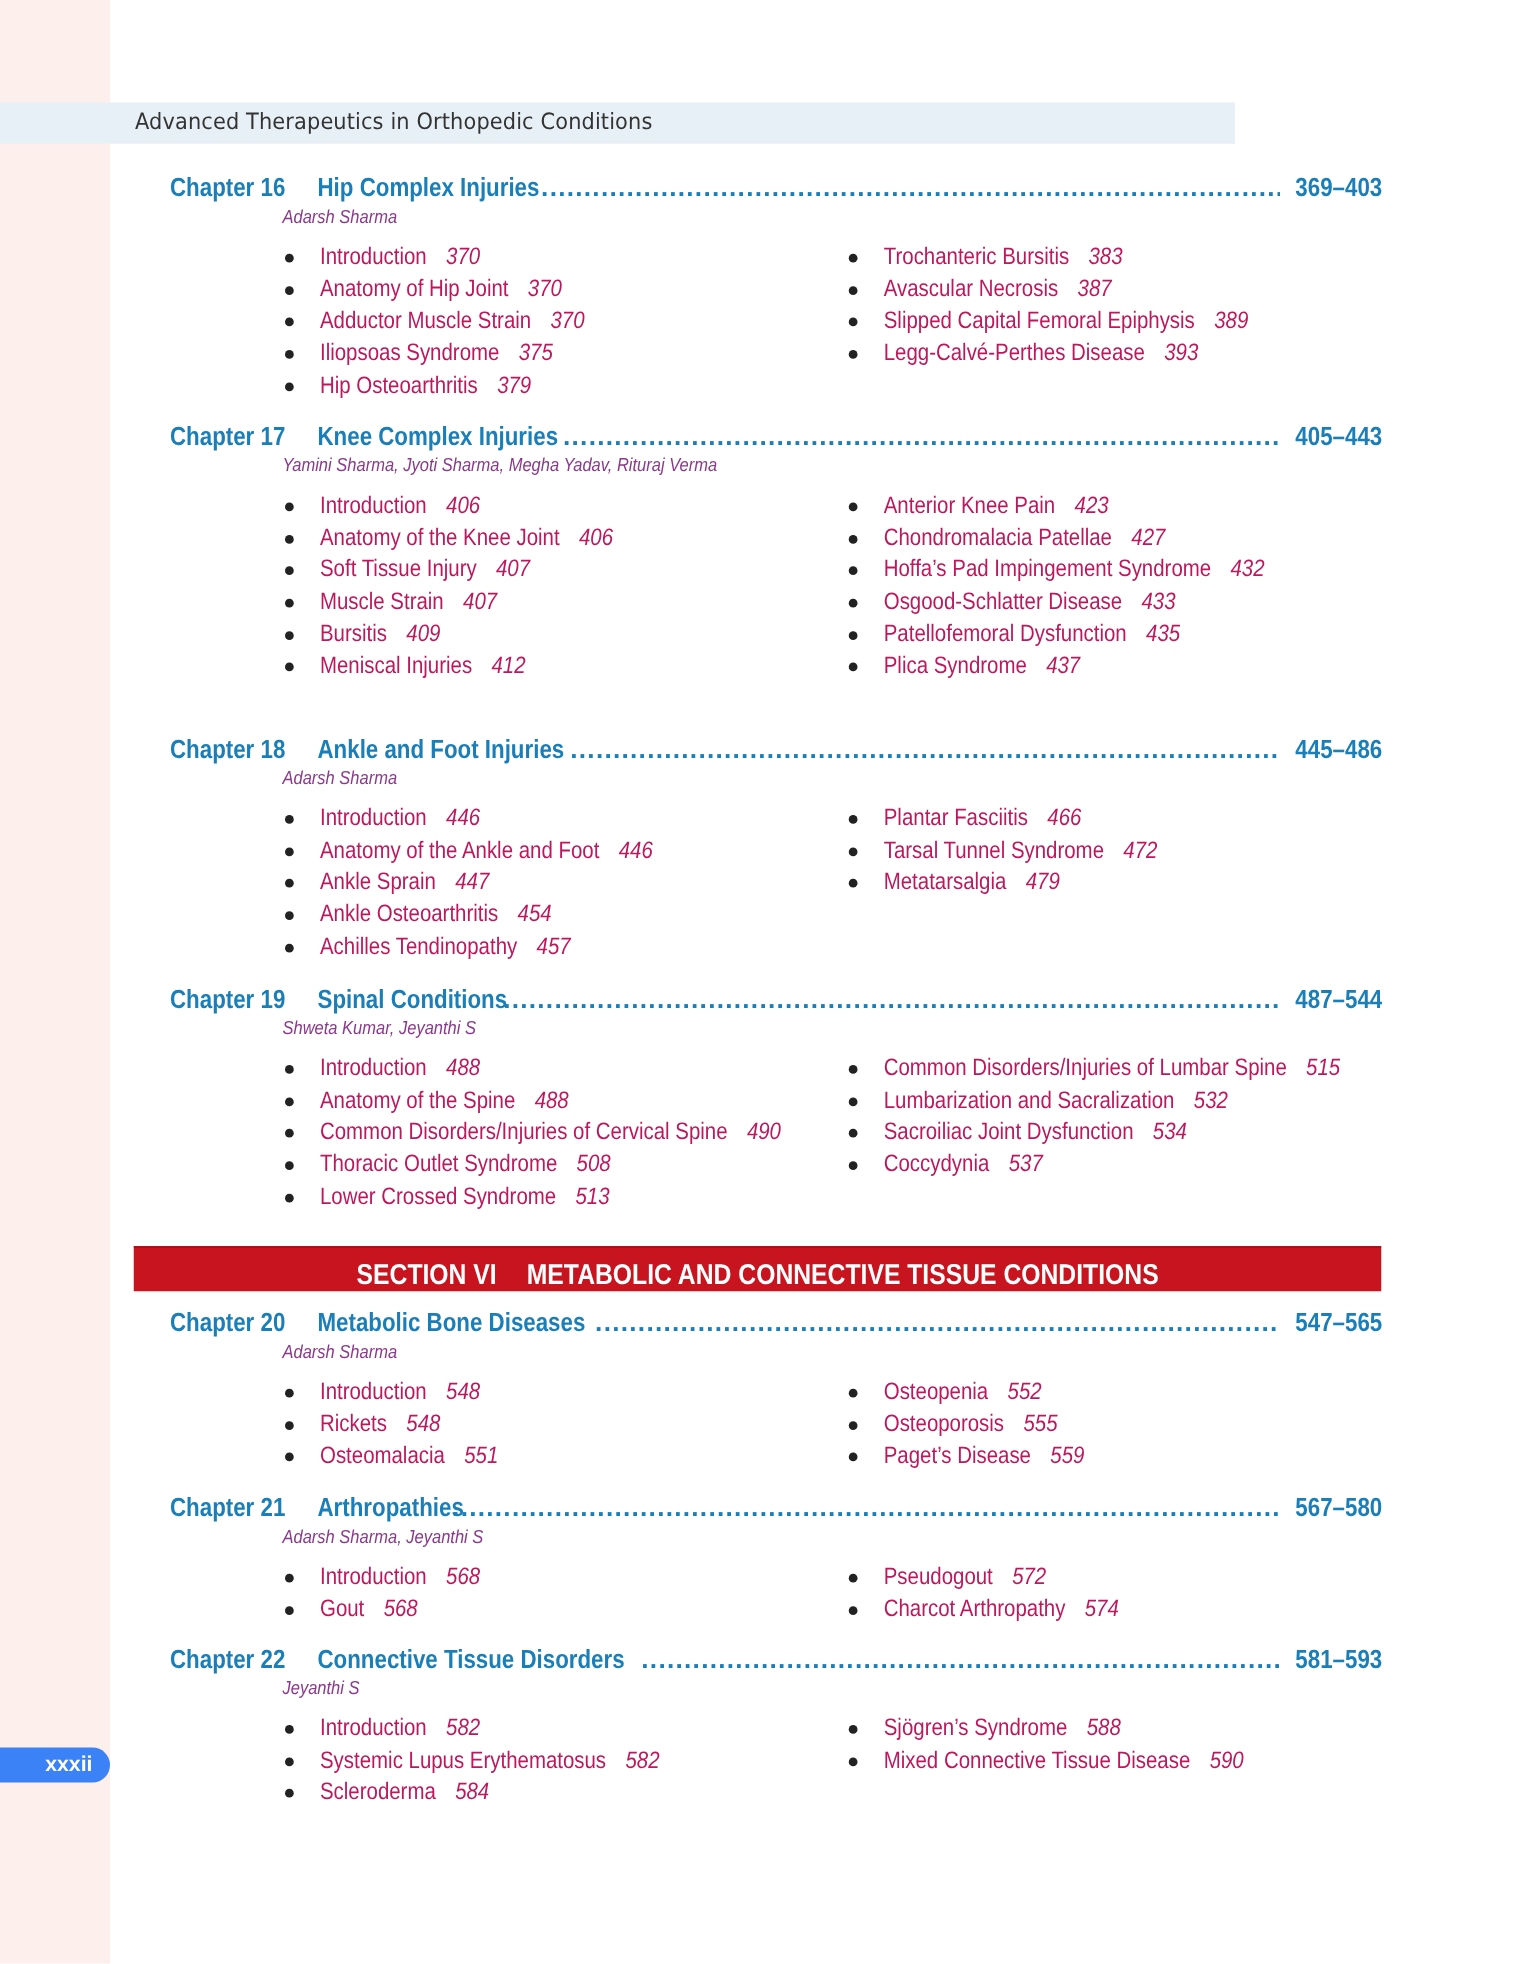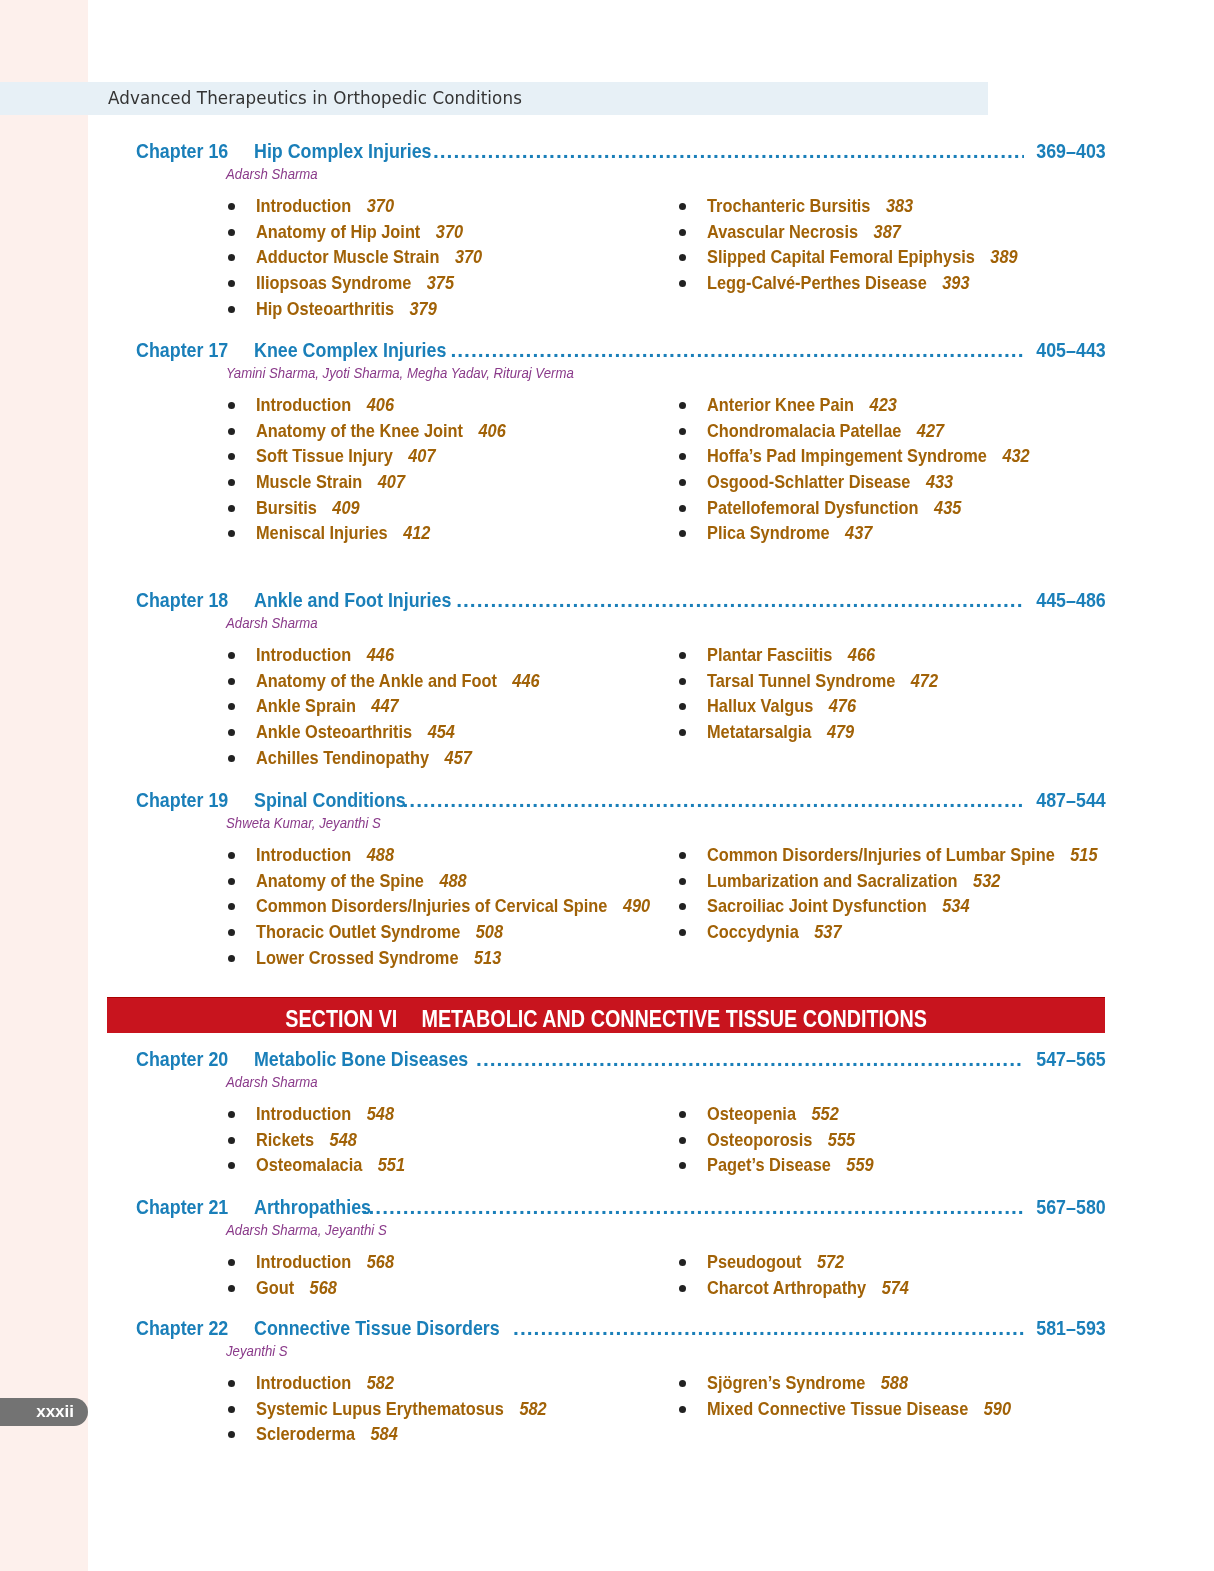--- a/index.html
+++ b/index.html
@@ -47,39 +47,39 @@
     margin-left: 118px; font-style: italic; color: #8a3a8a; font-size: 15px;
     height: 20px; line-height: 18px; transform: scaleX(0.88); transform-origin: left;
     white-space: nowrap;
   }
   .cols { display: flex; margin-top: 8px; }
   .col { list-style: none; margin: 0; padding: 0; }
   .col-left { margin-left: 118px; width: 451px; }
   .col-right { width: 420px; }
   .col li {
     position: relative; height: 25.7px; line-height: 25px;
-    font-size: 19px; color: #a16207; white-space: nowrap; padding-left: 30px; font-weight: bold;
+    font-size: 19px; color: #be185d; white-space: nowrap; padding-left: 30px;
   }
   .col li .bullet {
     position: absolute; left: 2px; top: 10px; width: 7px; height: 7px;
     border-radius: 50%; background: #222;
   }
   .col li .inner { display: inline-block; transform: scaleX(0.86); transform-origin: left; }
   .col li .pg { font-style: italic; margin-left: 18px; }
   .section-bar {
     position: absolute; left: 107px; top: 997px; width: 998px; height: 35px;
     background: #c8141e; color: #fff; font-weight: bold; font-size: 23px;
     display: flex; align-items: flex-end; justify-content: center;
     border-top: 1px solid #a00; 
   }
   .section-bar .inner { display: inline-block; transform: scaleX(0.86); white-space: nowrap; }
   .section-bar .sec-gap { display: inline-block; width: 28px; }
   .page-tab {
     position: absolute; left: 0; top: 1398px; width: 88px; height: 28px;
-    background: #737373; border-radius: 0 14px 14px 0;
+    background: #3b82f6; border-radius: 0 14px 14px 0;
     color: #fff; font-weight: bold; font-size: 17px;
     display: flex; align-items: center; justify-content: flex-end; padding-right: 0;
   }
   .page-tab span { margin-right: 14px; }
 </style>
 </head>
 <body>
 
 <div class="left-margin"></div>
 
@@ -158,21 +158,20 @@
     <ul class="col col-left">
       <li><span class="bullet"></span><span class="inner"><span>Introduction</span><span class="pg">446</span></span></li>
       <li><span class="bullet"></span><span class="inner"><span>Anatomy of the Ankle and Foot</span><span class="pg">446</span></span></li>
       <li><span class="bullet"></span><span class="inner"><span>Ankle Sprain</span><span class="pg">447</span></span></li>
       <li><span class="bullet"></span><span class="inner"><span>Ankle Osteoarthritis</span><span class="pg">454</span></span></li>
       <li><span class="bullet"></span><span class="inner"><span>Achilles Tendinopathy</span><span class="pg">457</span></span></li>
     </ul>
     <ul class="col col-right">
       <li><span class="bullet"></span><span class="inner"><span>Plantar Fasciitis</span><span class="pg">466</span></span></li>
       <li><span class="bullet"></span><span class="inner"><span>Tarsal Tunnel Syndrome</span><span class="pg">472</span></span></li>
-      <li><span class="bullet"></span><span class="inner"><span>Hallux Valgus</span><span class="pg">476</span></span></li>
       <li><span class="bullet"></span><span class="inner"><span>Metatarsalgia</span><span class="pg">479</span></span></li>
     </ul>
   </div>
 </div>
 
 <div class="chapter" style="top:788px">
   <div class="ch-head">
     <span class="ch-num">Chapter 19</span>
     <span class="ch-title">
       <span class="ch-title-text">Spinal Conditions</span>

